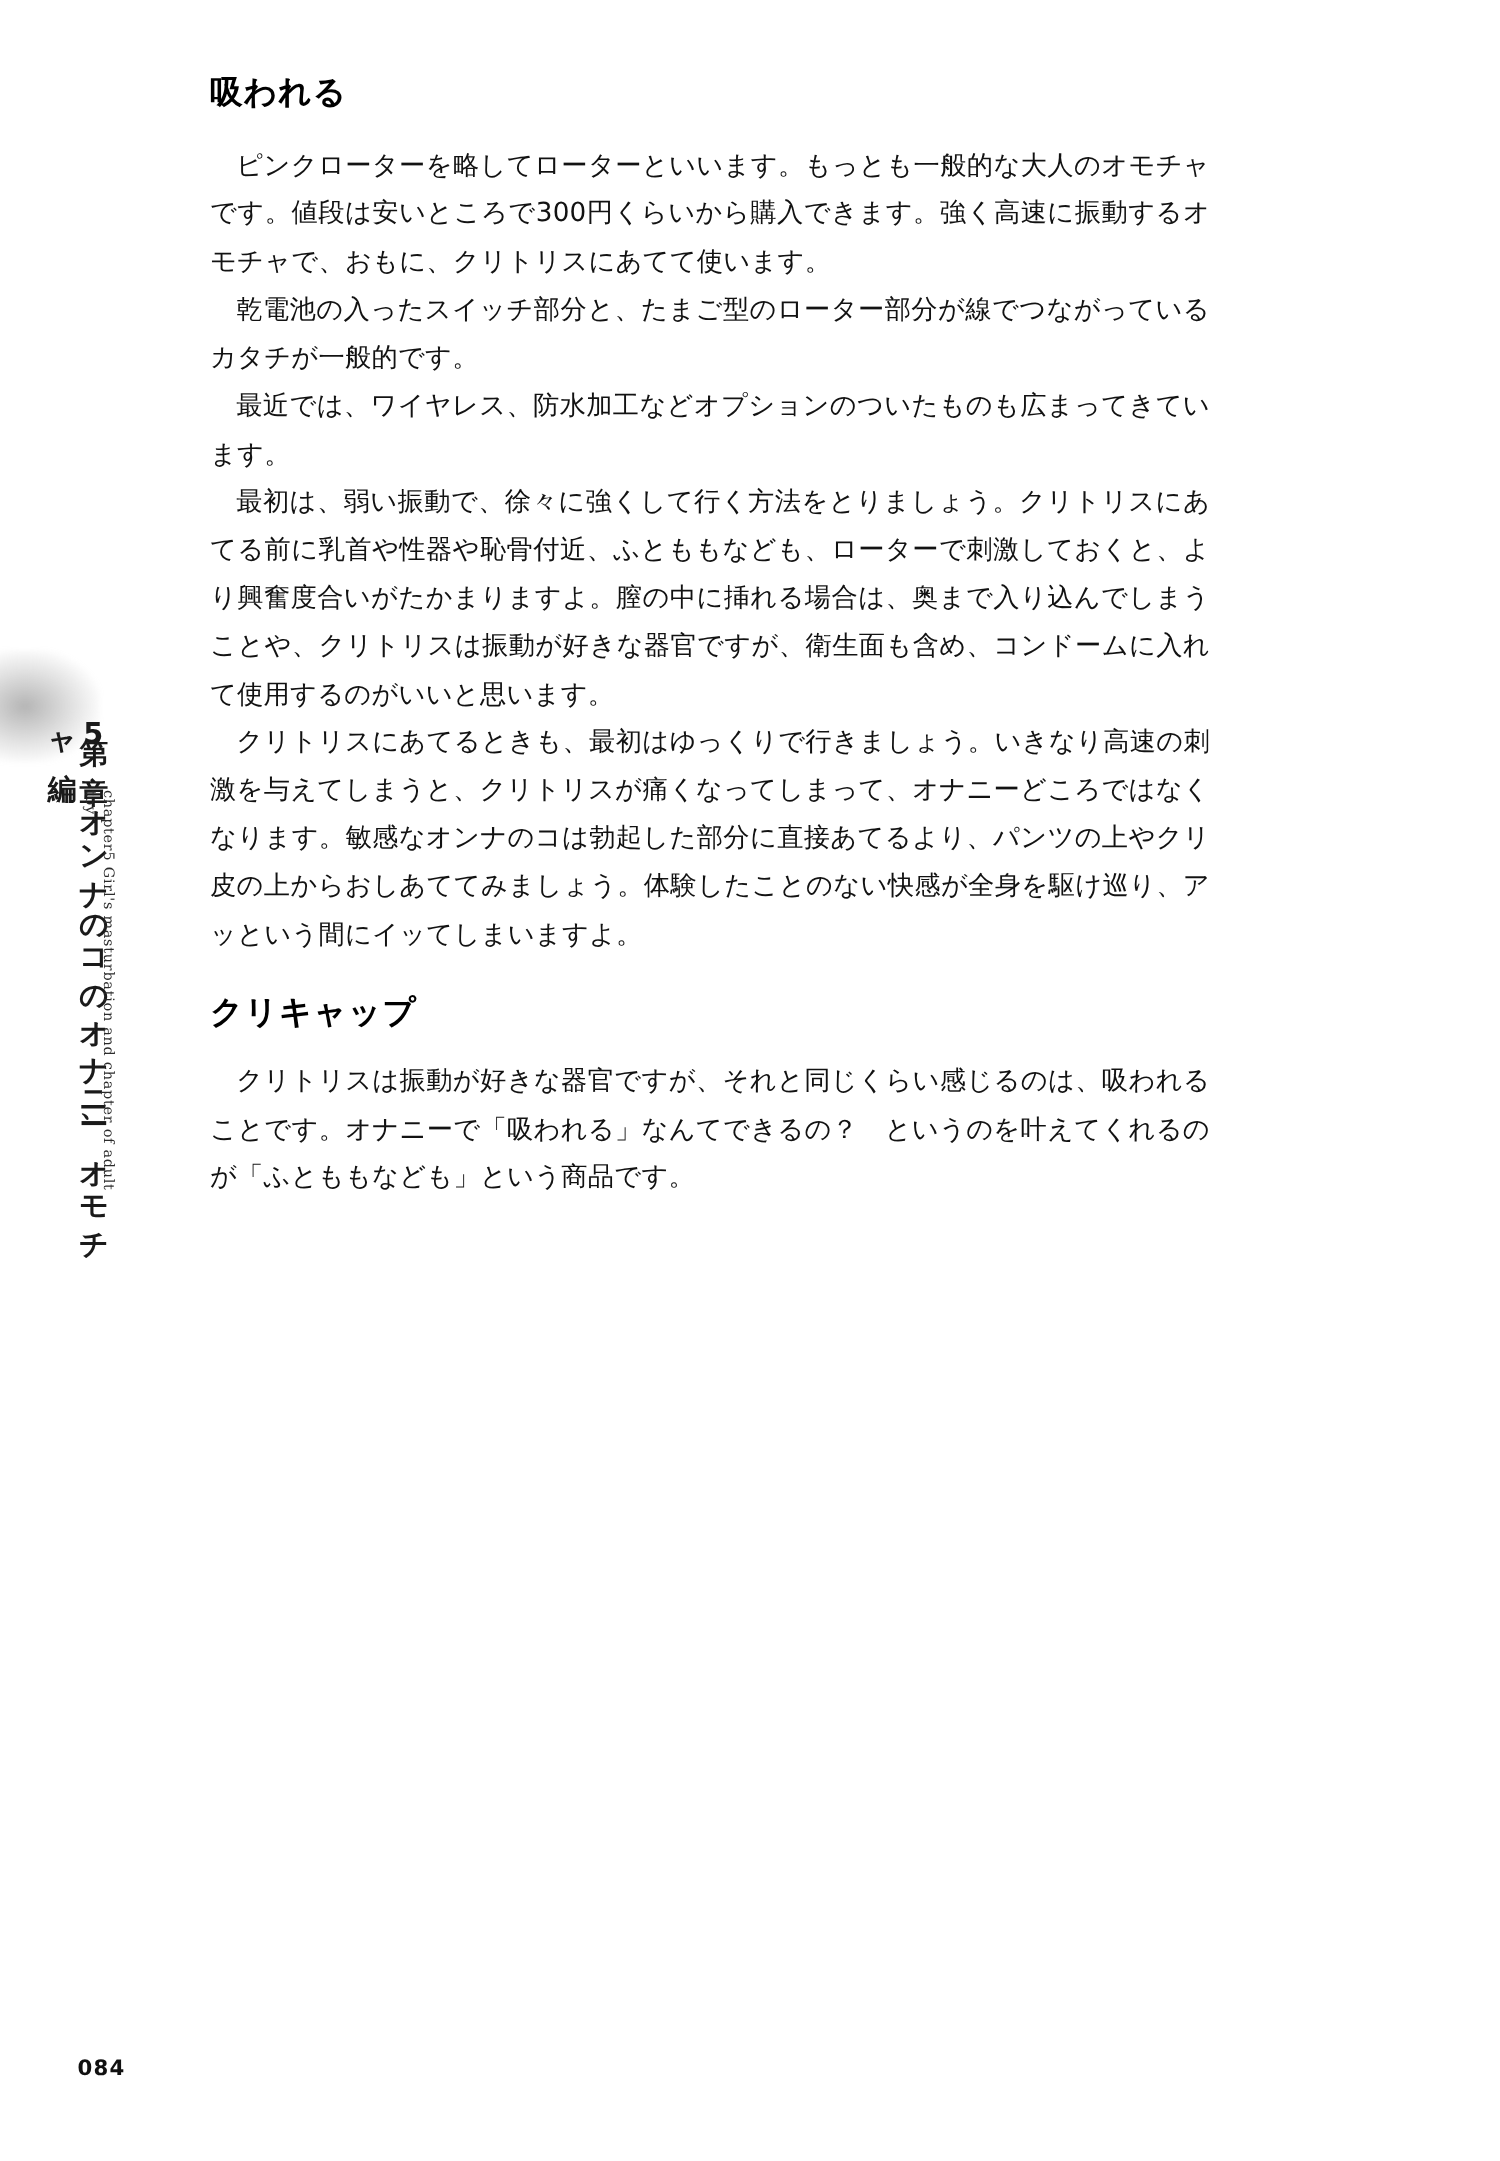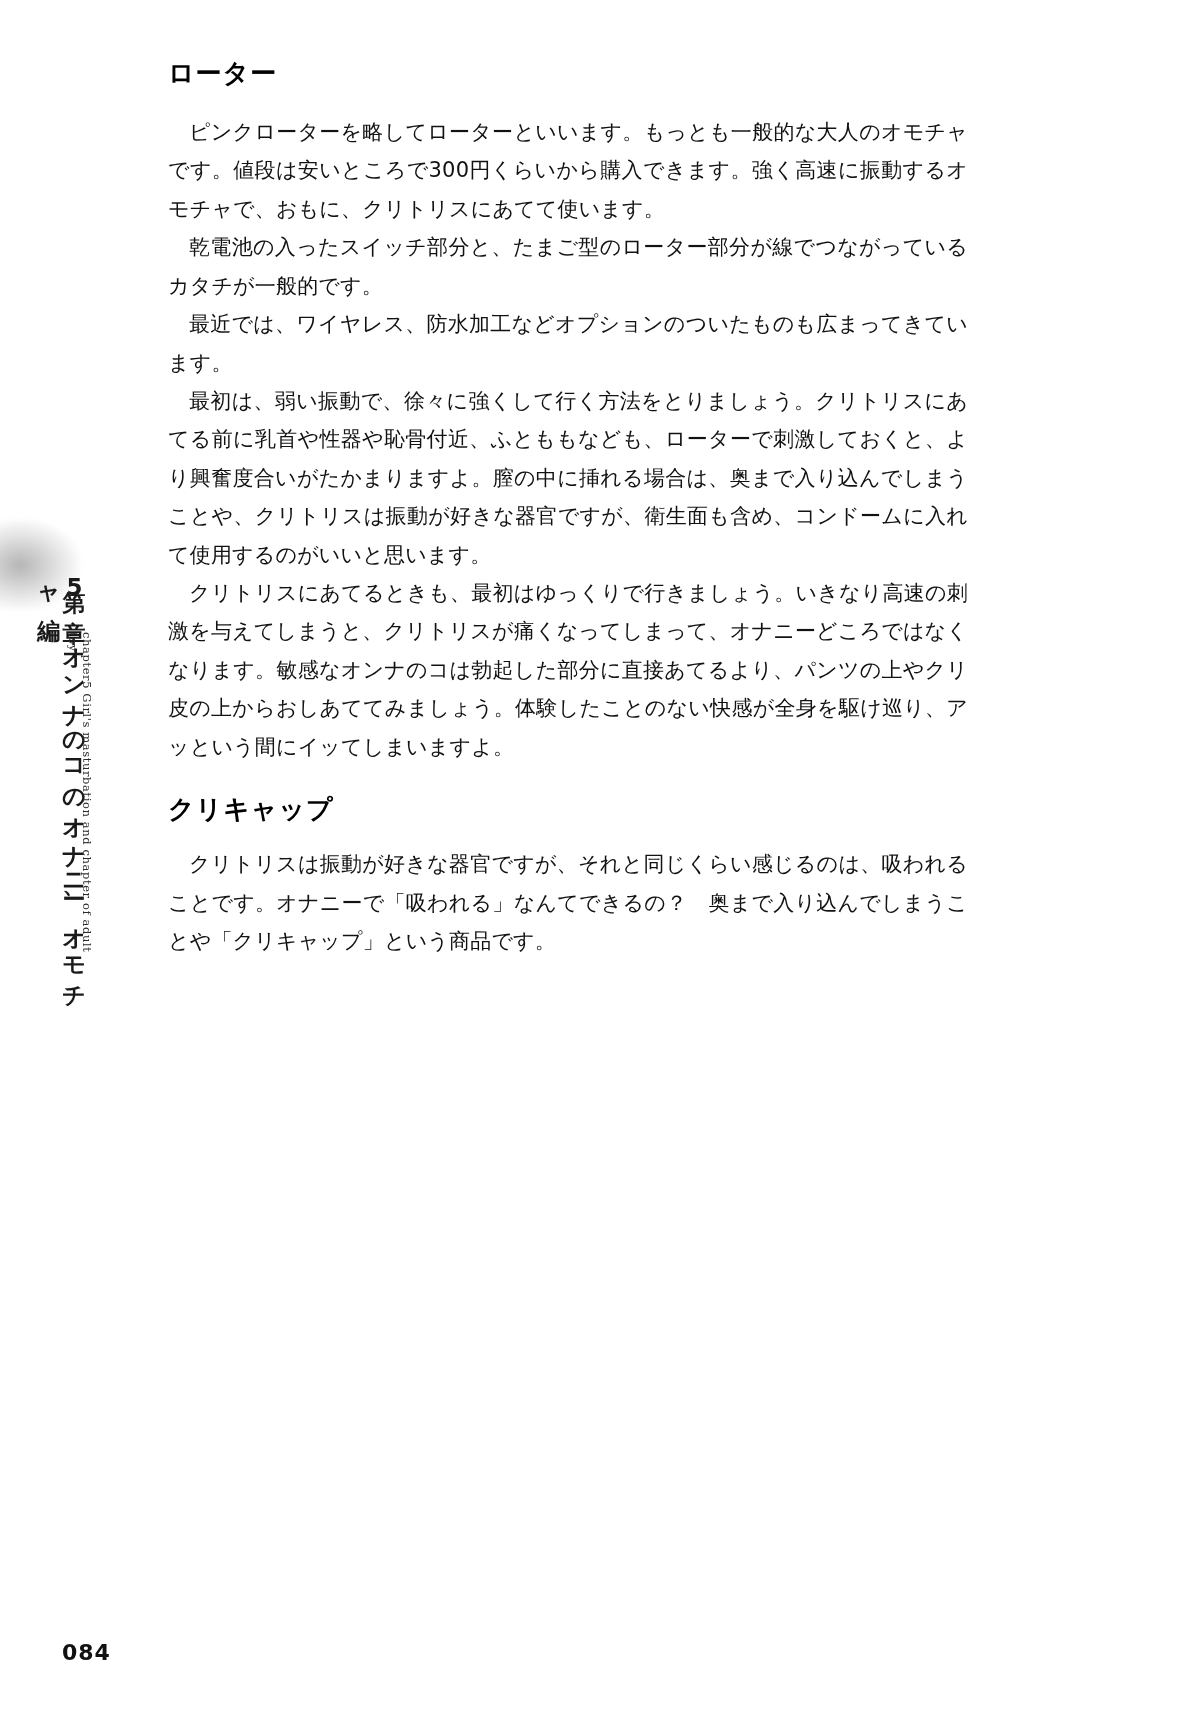--- a/index.html
+++ b/index.html
@@ -100,47 +100,47 @@
     color: #121212;
   }
 
   
   .folio {
     position: absolute;
     left: 62px;
     bottom: 64px;
     font-family: "DejaVu Sans", sans-serif;
     font-weight: bold;
-    font-size: 22px;
+    font-size: 17px;
     letter-spacing: 1px;
     color: #111111;
   }
 </style>
 </head>
 <body>
 
 <div class="page">
 
   <div class="chapter-tab">
     <div class="smudge"></div>
     <div class="chapter-vertical">第5章 オンナのコのオナニー、オモチャ編</div>
     <div class="chapter-en">chapter5  Girl's masturbation and chapter of adult toy</div>
   </div>
 
   <div class="content">
 
-    <h2 class="section-title">ローター</h2>
+    <h2 class="section-title">吸われる</h2>
 
     <p class="para">ピンクローターを略してローターといいます。もっとも一般的な大人のオモチャです。値段は安いところで300円くらいから購入できます。強く高速に振動するオモチャで、おもに、クリトリスにあてて使います。</p>
     <p class="para">乾電池の入ったスイッチ部分と、たまご型のローター部分が線でつながっているカタチが一般的です。</p>
     <p class="para">最近では、ワイヤレス、防水加工などオプションのついたものも広まってきています。</p>
     <p class="para">最初は、弱い振動で、徐々に強くして行く方法をとりましょう。クリトリスにあてる前に乳首や性器や恥骨付近、ふとももなども、ローターで刺激しておくと、より興奮度合いがたかまりますよ。膣の中に挿れる場合は、奥まで入り込んでしまうことや、クリトリスは振動が好きな器官ですが、衛生面も含め、コンドームに入れて使用するのがいいと思います。</p>
     <p class="para">クリトリスにあてるときも、最初はゆっくりで行きましょう。いきなり高速の刺激を与えてしまうと、クリトリスが痛くなってしまって、オナニーどころではなくなります。敏感なオンナのコは勃起した部分に直接あてるより、パンツの上やクリ皮の上からおしあててみましょう。体験したことのない快感が全身を駆け巡り、アッという間にイッてしまいますよ。</p>
 
     <h2 class="section-title second">クリキャップ</h2>
 
-    <p class="para">クリトリスは振動が好きな器官ですが、それと同じくらい感じるのは、吸われることです。オナニーで「吸われる」なんてできるの？　奥まで入り込んでしまうことや「クリキャップ」という商品です。</p>
+    <p class="para">クリトリスは振動が好きな器官ですが、それと同じくらい感じるのは、吸われることです。オナニーで「吸われる」なんてできるの？　というのを叶えてくれるのが「ふとももなども」という商品です。</p>
 
   </div>
 
   <div class="folio">084</div>
 
 </div>
 
 </body></html>

